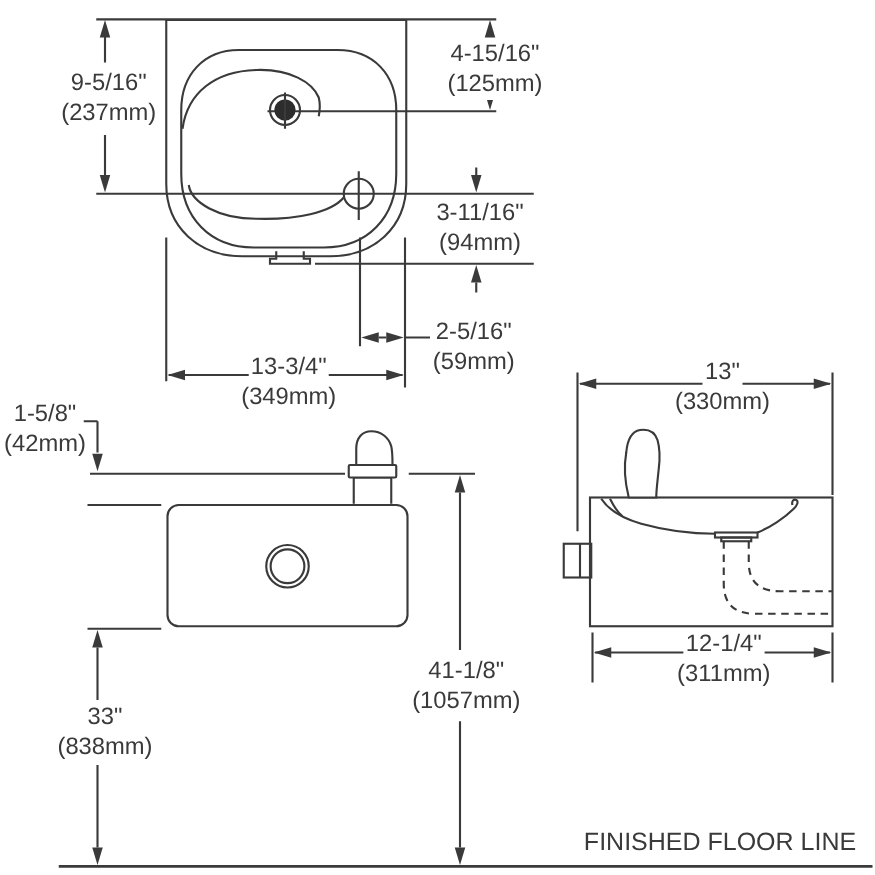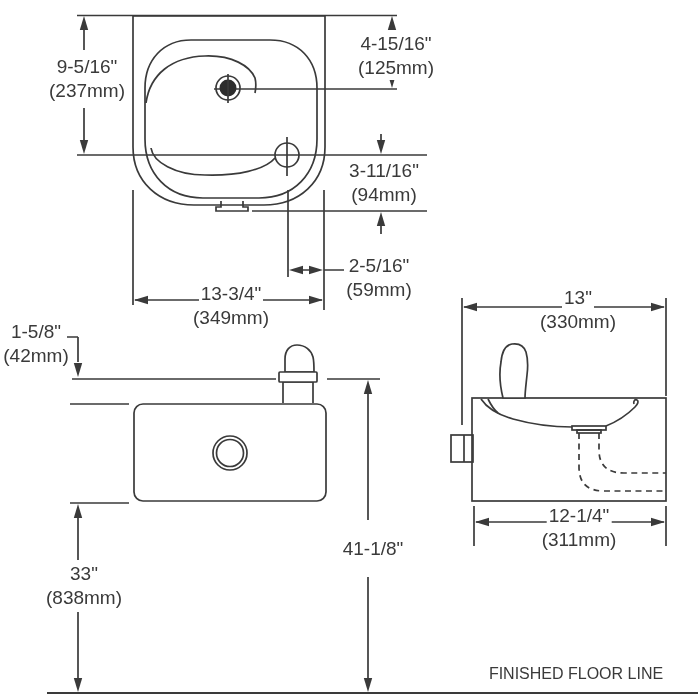--- a/index.html
+++ b/index.html
@@ -11,21 +11,21 @@
   #stage svg{position:absolute;left:0;top:0;}
   .dim{
     position:absolute;transform:translate(-50%,-50%);
     display:flex;flex-direction:column;align-items:center;
     font-size:19px;line-height:24px;white-space:nowrap;
     color:#3a3a3a;text-align:center;z-index:5;
   }
   .dim .ln{background:#ffffff;padding:0 2px;}
   .floor-label{
     position:absolute;transform:translate(-50%,-50%);
-    font-size:16px;line-height:24px;white-space:nowrap;color:#3a3a3a;z-index:5;
+    font-size:20px;line-height:24px;white-space:nowrap;color:#3a3a3a;z-index:5;
   }
 </style>
 </head>
 <body>
 
 <div id="stage">
 
   <svg width="700" height="700" viewBox="0 0 700 700">
     <g fill="none" stroke="#3a3a3a" stroke-width="1.7" stroke-linecap="butt">
 
@@ -171,20 +171,21 @@
     <span class="ln">(42mm)</span>
   </div>
 
   <div class="dim" style="left:84px;top:586px;">
     <span class="ln">33"</span>
     <span class="ln">(838mm)</span>
   </div>
 
   <div class="dim" style="left:373px;top:549px;">
     <span class="ln">41-1/8"</span>
+    <span class="ln">(1057mm)</span>
   </div>
 
   <div class="dim" style="left:578px;top:310px;">
     <span class="ln">13"</span>
     <span class="ln">(330mm)</span>
   </div>
 
   <div class="dim" style="left:579px;top:528px;">
     <span class="ln">12-1/4"</span>
     <span class="ln">(311mm)</span>

